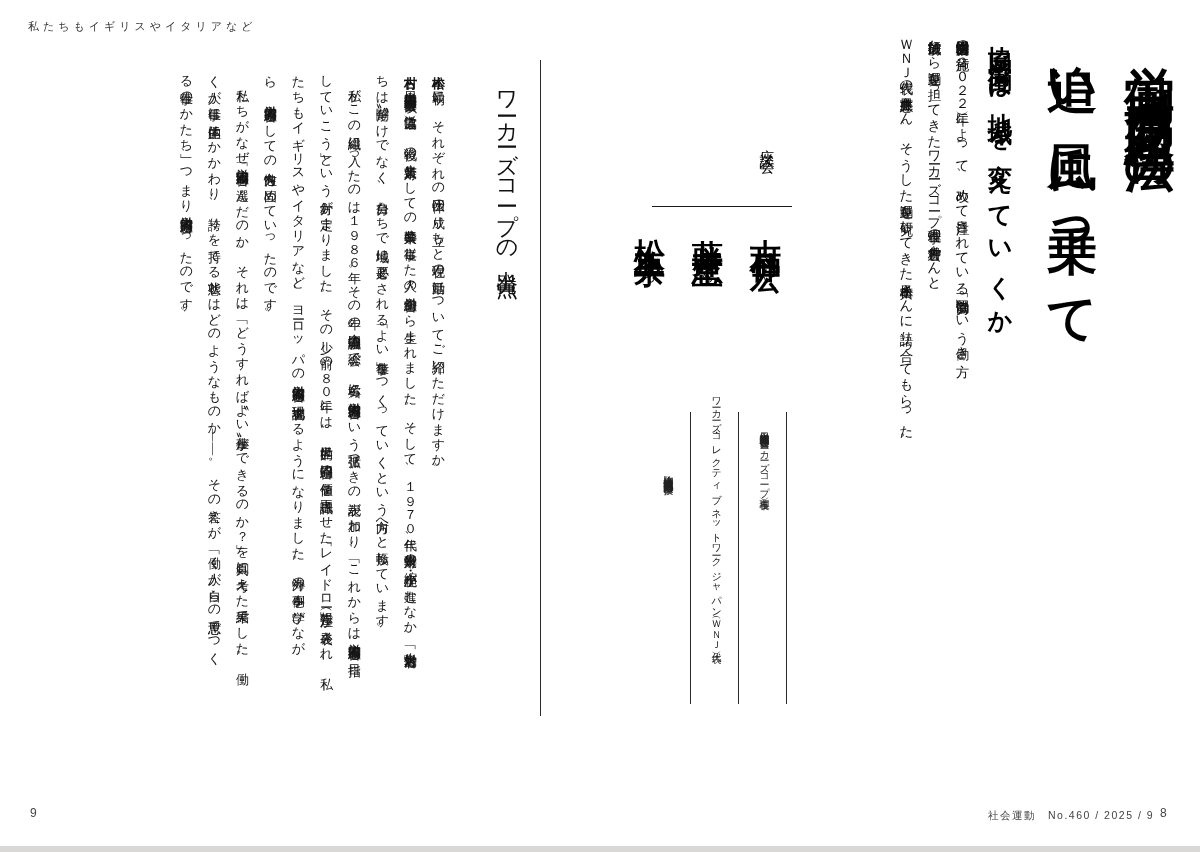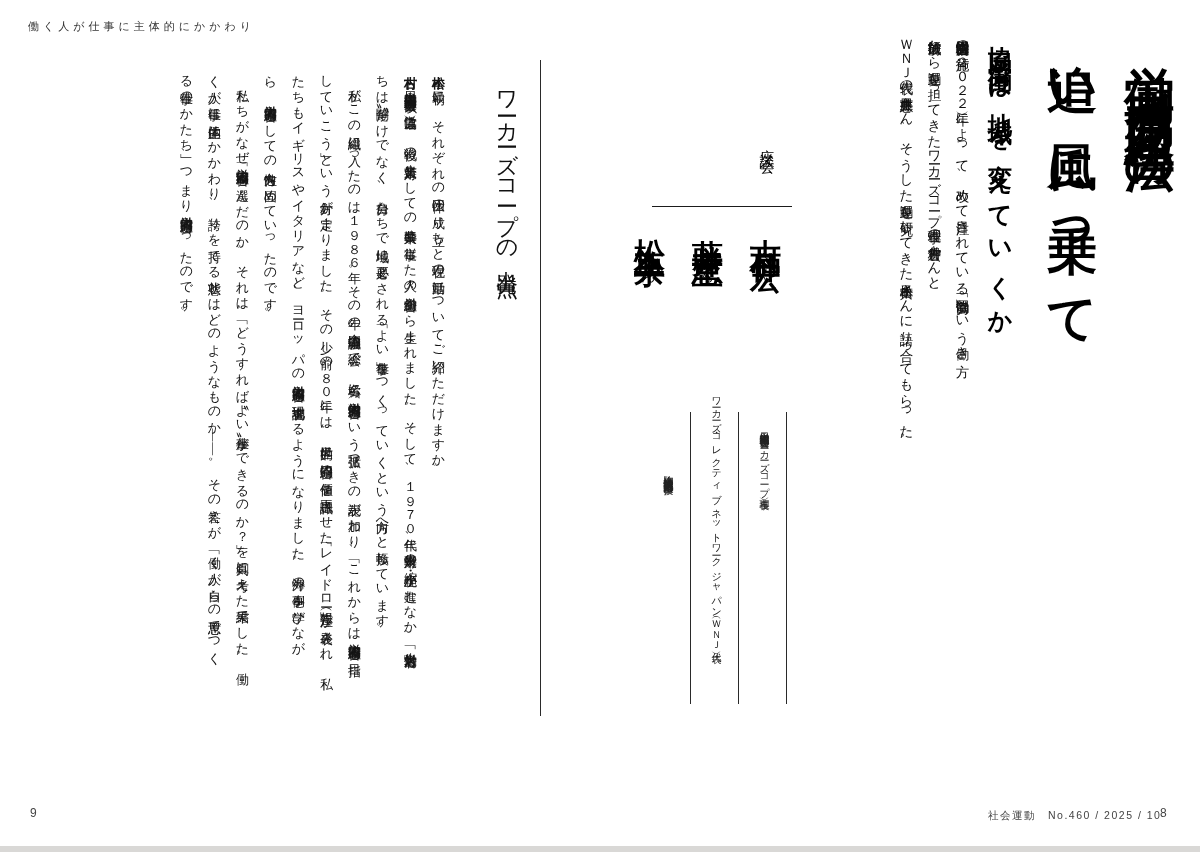--- a/index.html
+++ b/index.html
@@ -118,21 +118,21 @@
     position:absolute;left:988px;top:809px;
     font-size:10.5px;letter-spacing:1.5px;color:#444;
     font-family:"Liberation Sans","DejaVu Sans",sans-serif;
   }
 </style>
 </head>
 <body>
 
 <div class="page">
 
-  <div class="running-head">働く人が仕事に主体的にかかわり</div>
+  <div class="running-head">私たちもイギリスやイタリアなど</div>
 
   <div class="title-block">
     <h1 class="title-line">労働者協同組合法の</h1>
     <h1 class="title-line">追い風に乗って</h1>
     <h2 class="subtitle">協同労働は地域を変えていくか</h2>
   </div>
 
   <div class="lead">
     <div class="lead-line">労働者協同組合法の施行（２０２２年）によって、改めて注目されている「協同労働」という働き方。</div>
     <div class="lead-line">法施行以前から運動を担ってきたワーカーズコープ理事長の古村伸宏さんと、</div>
@@ -167,17 +167,17 @@
   <h3 class="section-heading">ワーカーズコープの出発点</h3>
 
   <div class="body-text">
     <p><span class="speaker">松本</span><span>　最初に、それぞれの団体の成り立ちと現在の活動についてご紹介いただけますか。</span></p>
     <p><span class="speaker">古村</span><span>　日本労働者協同組合連合会（以下、労協連）は、戦後の失業対策としての公共事業に従事した人々の労働組合から生まれました。そして、１９７０年代、失対事業の縮小・廃止が進むなか、「失対労働者」たちは〝闘争〟だけでなく、自分たちで地域に必要とされる「よい仕事」をつくっていくという方向へと転換しています。</span></p>
     <p><span class="speaker"></span><span>　私がこの組織に入ったのは１９８６年。その年の全国協議会の総会で、名称に「（労働者協同組合）」という括弧つきの表記が加わり、「これからは労働者協同組合を目指していこう」という方針が定まりました。その少し前の８０年には、世界的に協同組合の価値を再認識させた「レイドロー報告」（注）が発表され、私たちもイギリスやイタリアなど、ヨーロッパの労働者協同組合を現地調査するようになりました。海外の事例を学びながら、労働者協同組合としての方向性を固めていったのです。</span></p>
     <p><span class="speaker"></span><span>　私たちがなぜ「労働者協同組合」を選んだのか。それは、「どうすれば〝よい仕事〟ができるのか？」を真剣に考えた結果でした。働く人が仕事に主体的にかかわり、誇りを持てる状態とはどのようなものか――。その答えが、「働く人が自らの意思でつくる仕事のかたち」、つまり労働者協同組合だったのです。</span></p>
   </div>
 
   <div class="folio folio-left">9</div>
-  <div class="journal-line">社会運動　No.460 / 2025 / 10</div>
+  <div class="journal-line">社会運動　No.460 / 2025 / 9</div>
   <div class="folio folio-right">8</div>
 
   <div class="bottom-edge"></div>
 </div>
 
 </body></html>

